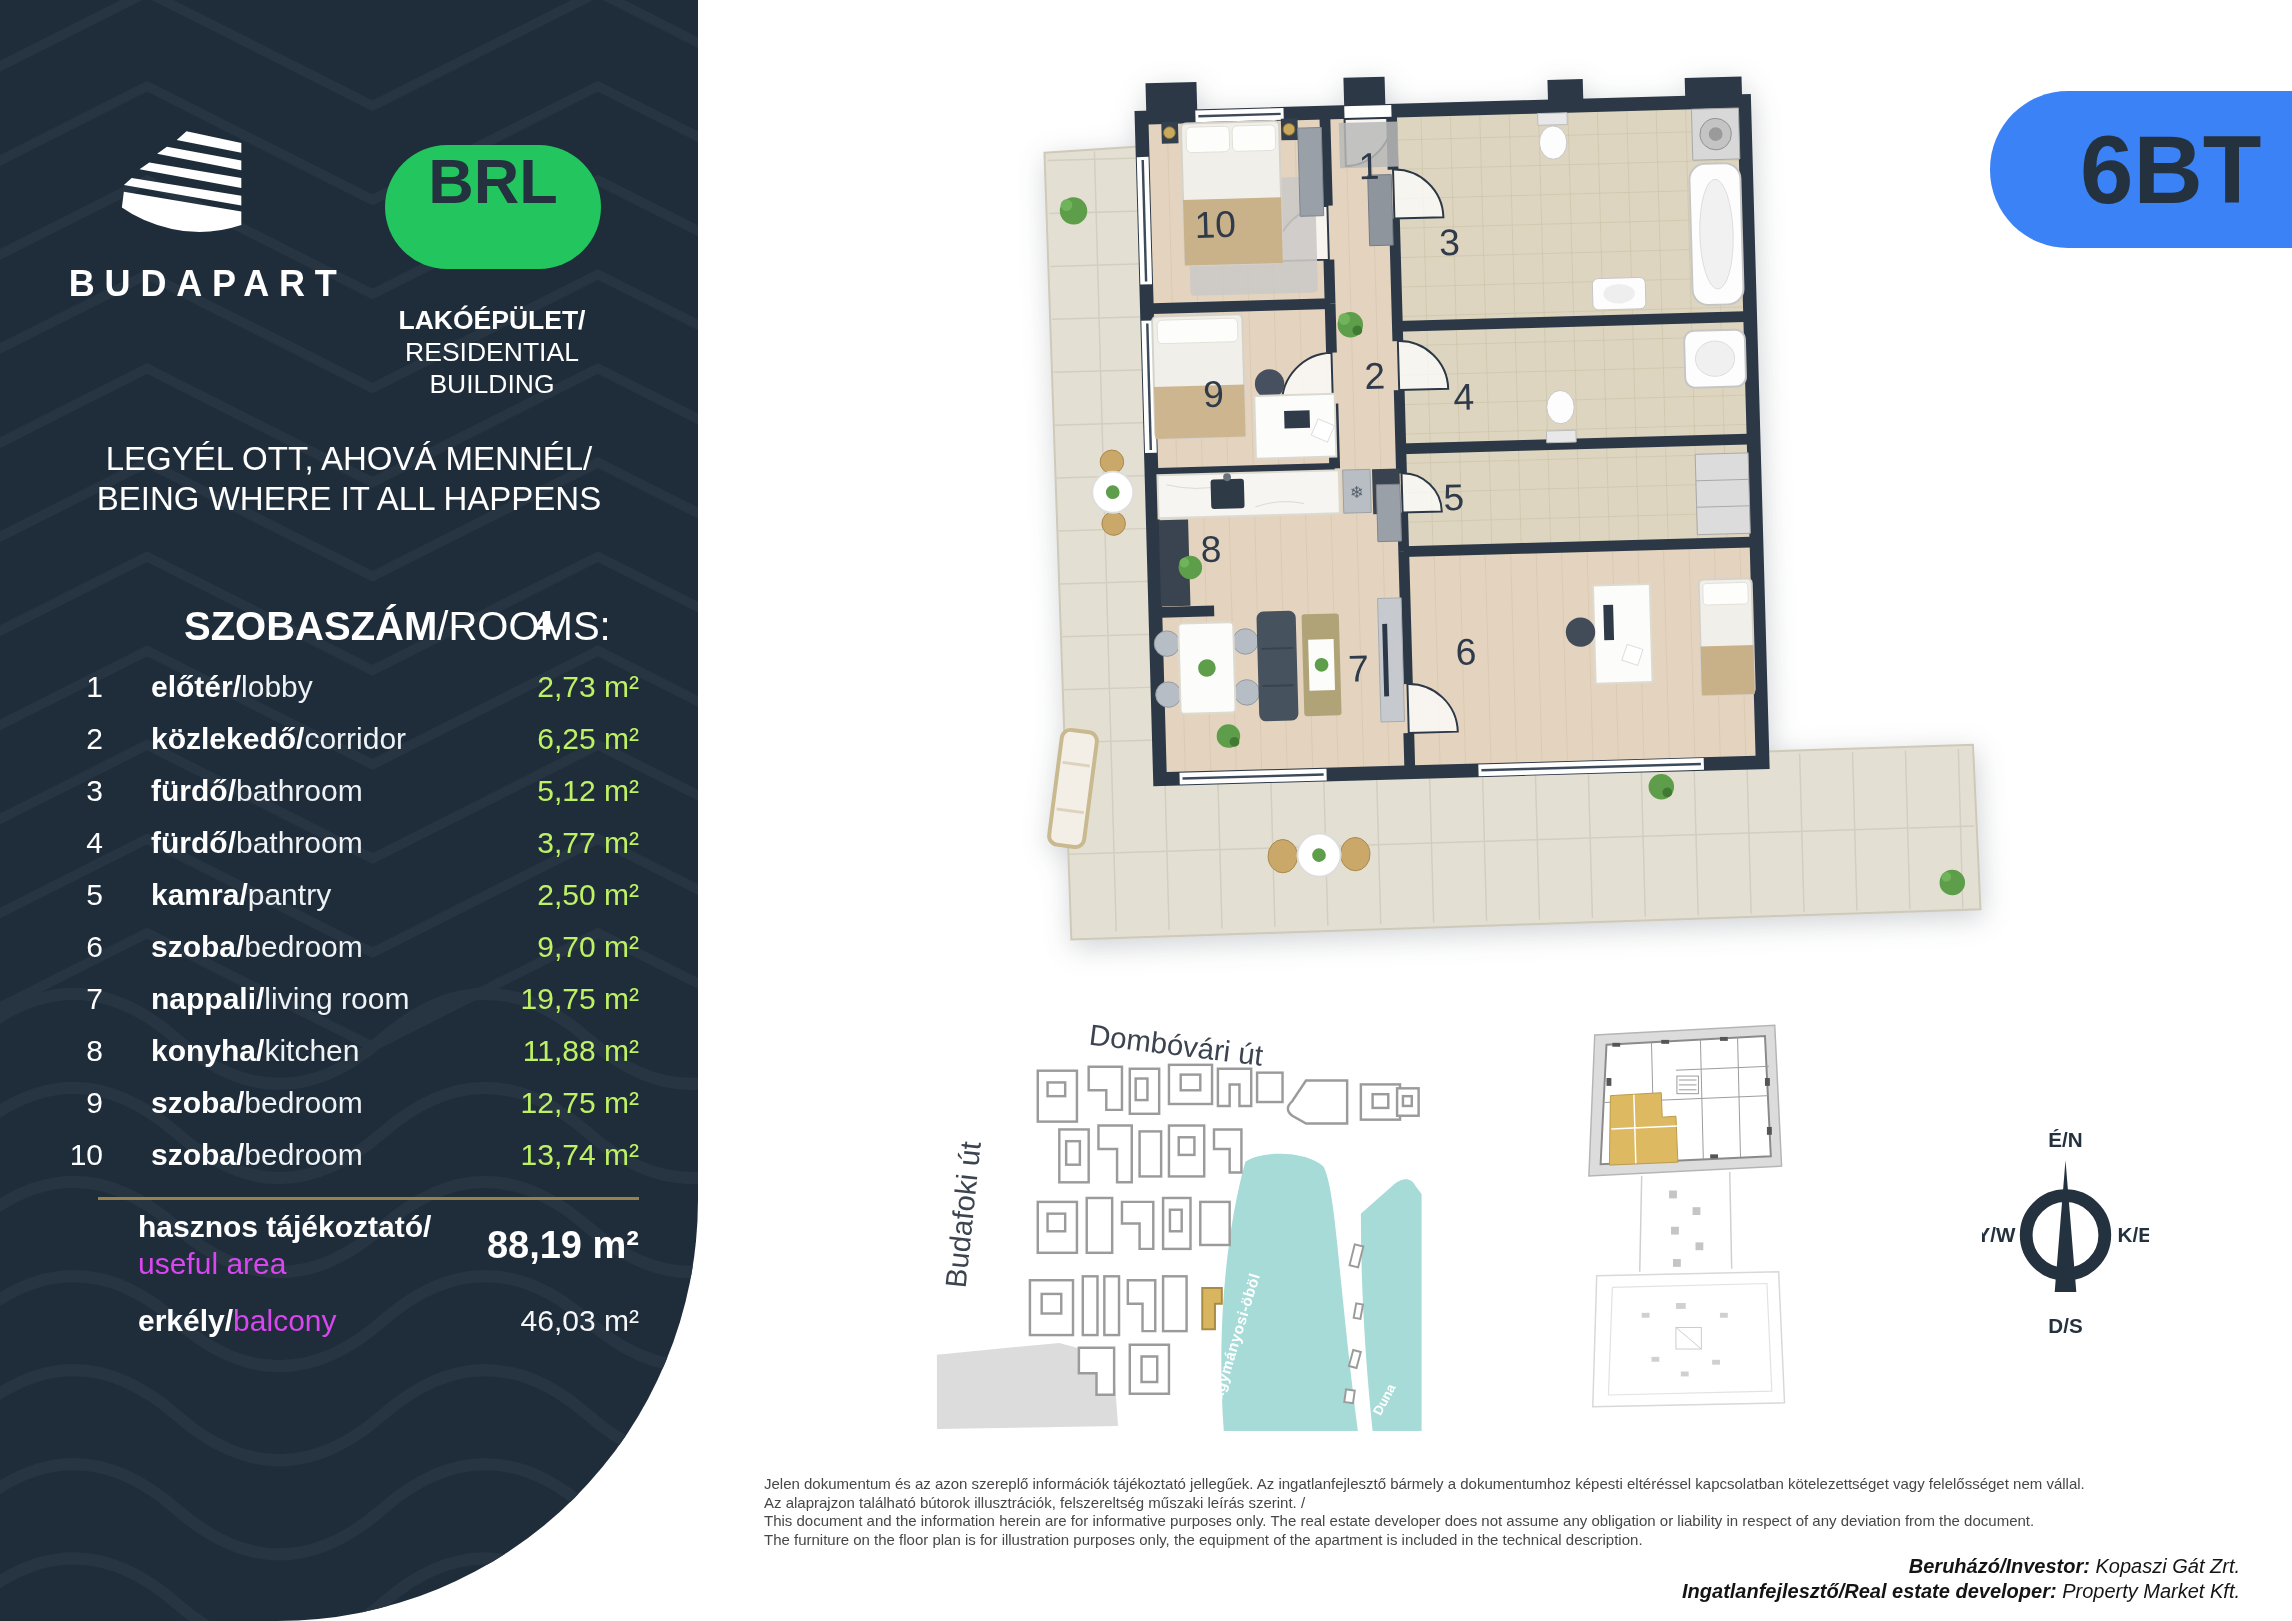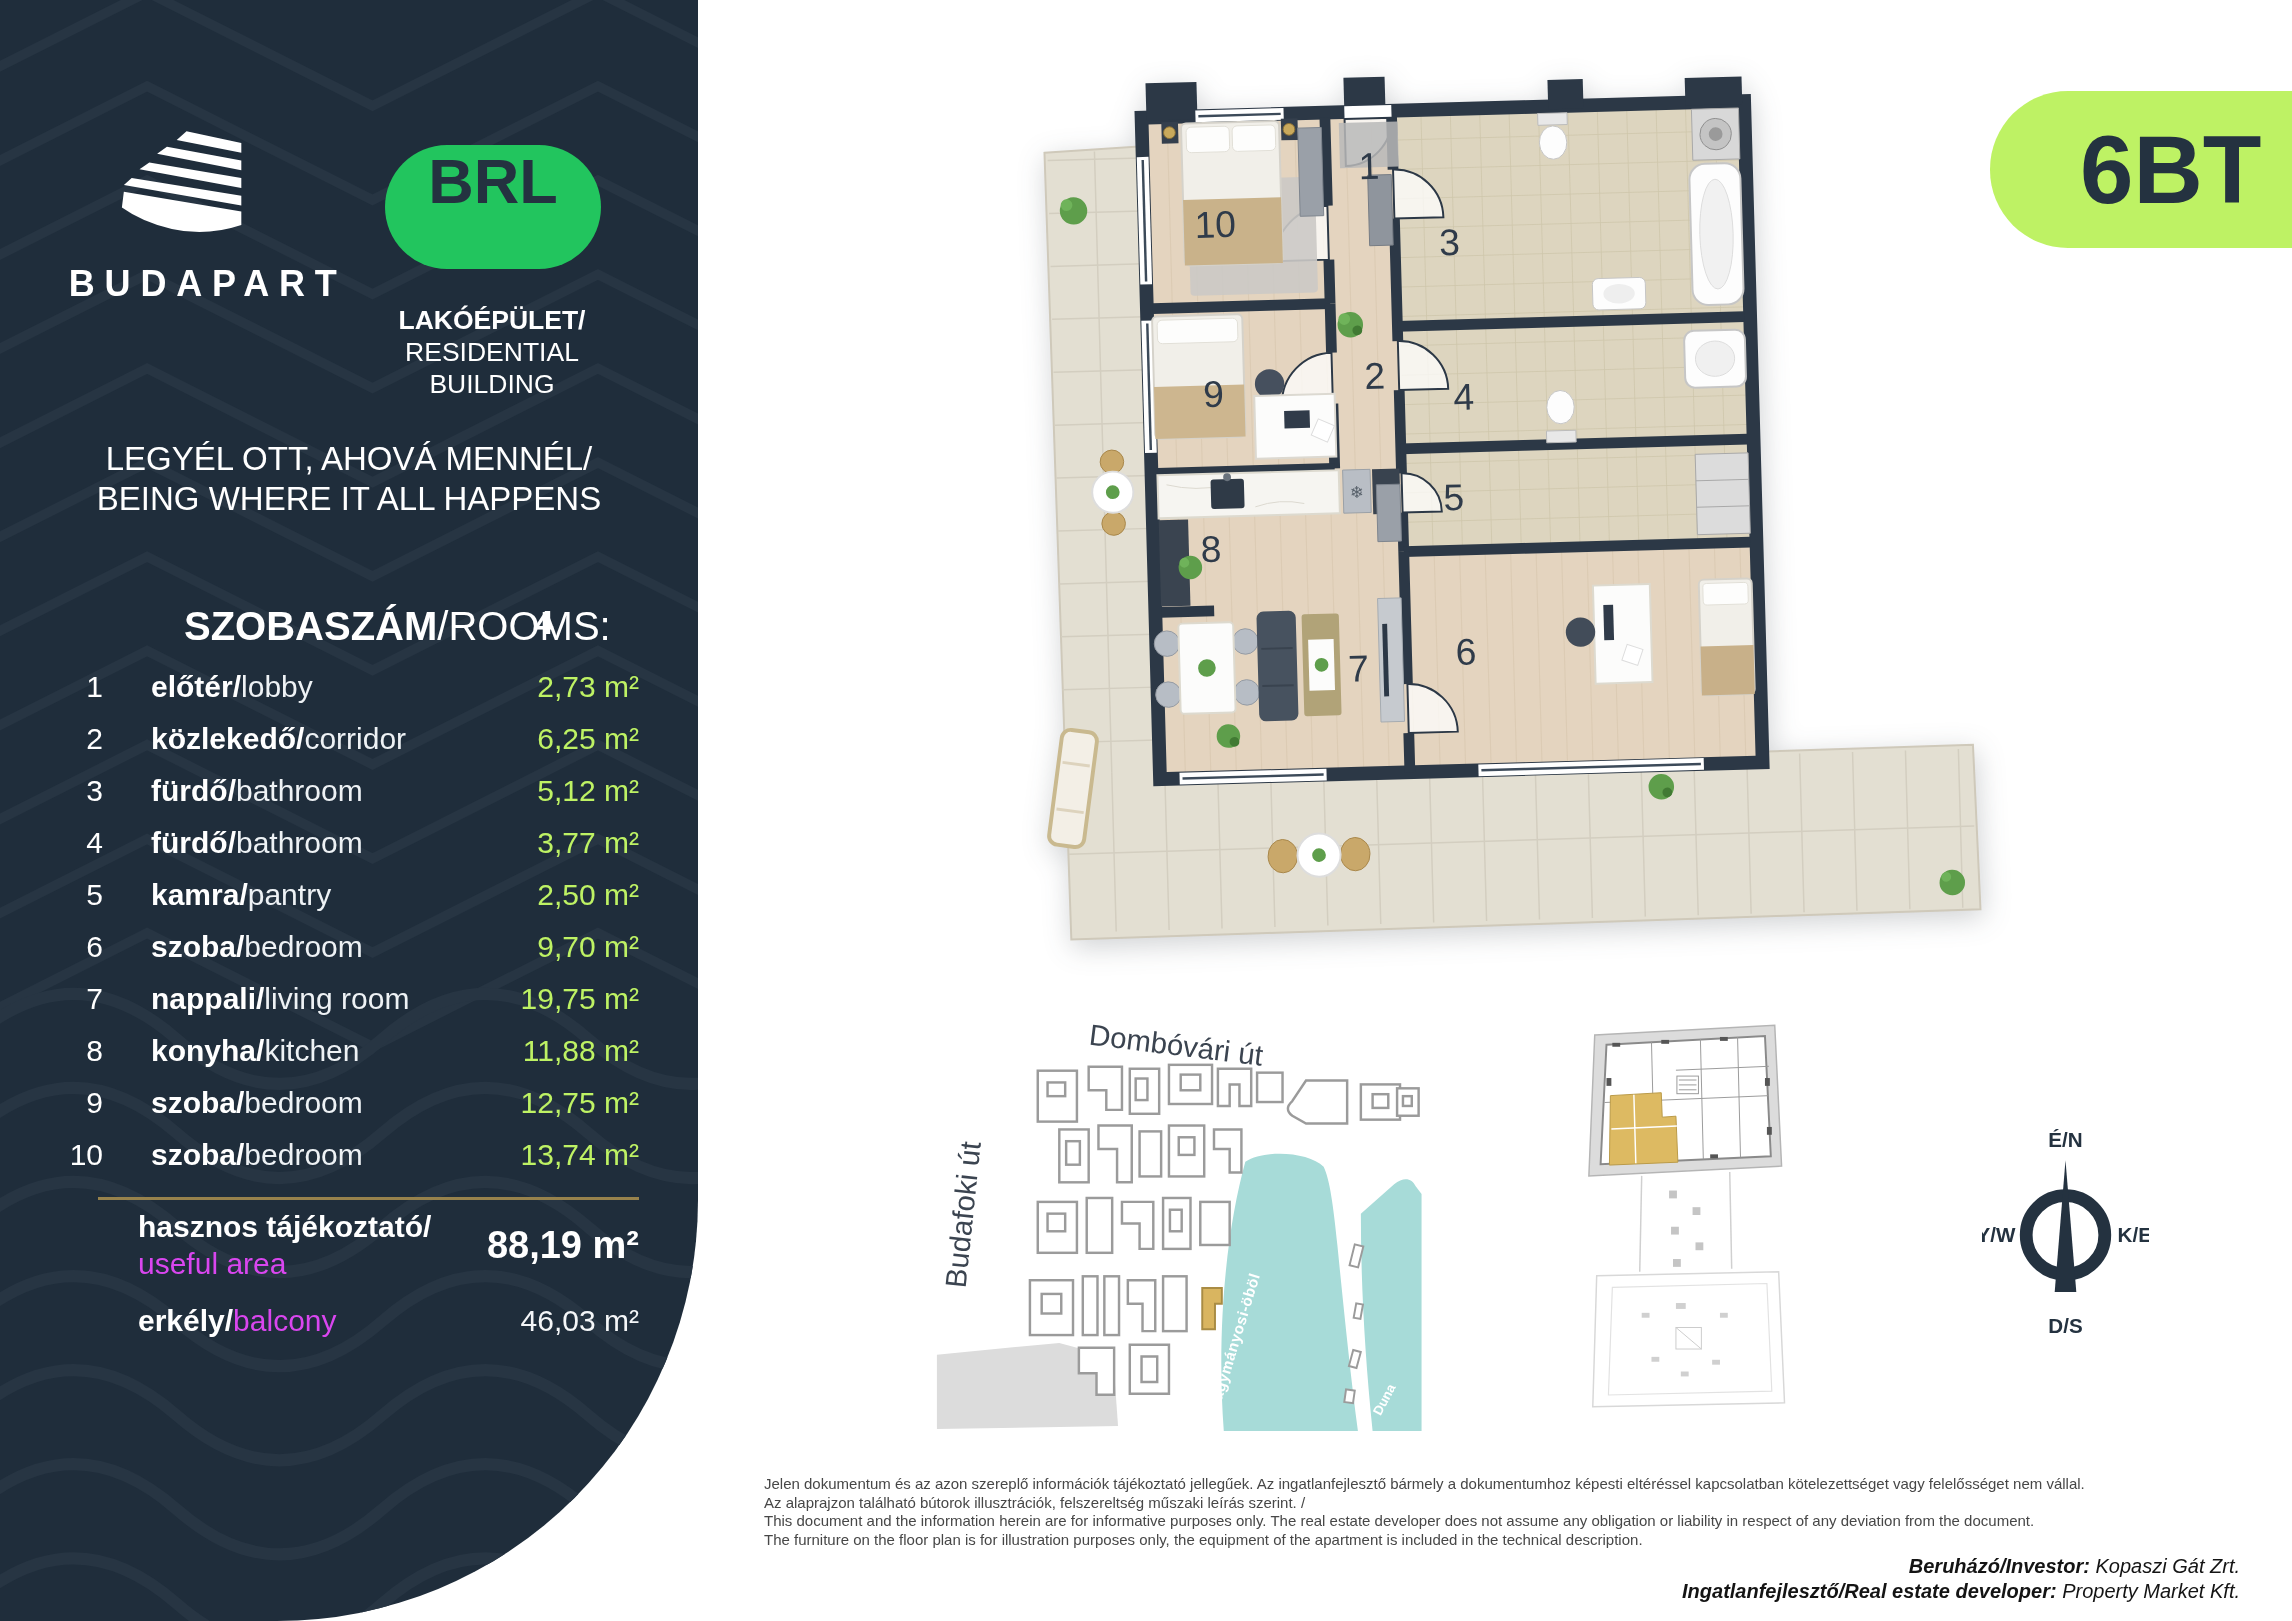--- a/index.html
+++ b/index.html
@@ -36,21 +36,21 @@
   .sum-name{margin-left:79px;flex:1;font-size:30px;line-height:37px;}
   .sum-hu{font-weight:700;}
   .sum-en{color:#d946ef;}
   .sum-area{flex:none;font-size:38px;font-weight:700;}
   .sum-balcony{position:absolute;left:59px;top:1304px;width:580px;display:flex;align-items:baseline;font-size:30px;}
   .sb-name{margin-left:79px;flex:1;}
   .sb-area{flex:none;color:#f4f6f8;}
 
   
   .badge-6bt{position:absolute;left:1990px;top:91px;width:303px;height:157px;
-             border-radius:78px 0 0 78px;background:#bef264;color:#243240;
+             border-radius:78px 0 0 78px;background:#3b82f6;color:#243240;
              font-size:96px;font-weight:700;display:flex;align-items:center;
              padding-left:90px;box-sizing:border-box;}
 
   
   .floorplan{position:absolute;left:1010px;top:54px;width:1049px;height:892px;
              filter:drop-shadow(2.9px 7.8px 13.7px rgba(40,50,60,0.22));}
   .sitemap{position:absolute;left:912px;top:1010px;width:510px;height:421px;}
   .keyplan{position:absolute;left:1583px;top:1019px;width:225px;height:392px;}
   .compass{position:absolute;left:1982px;top:1125px;width:167px;height:221px;}
 

